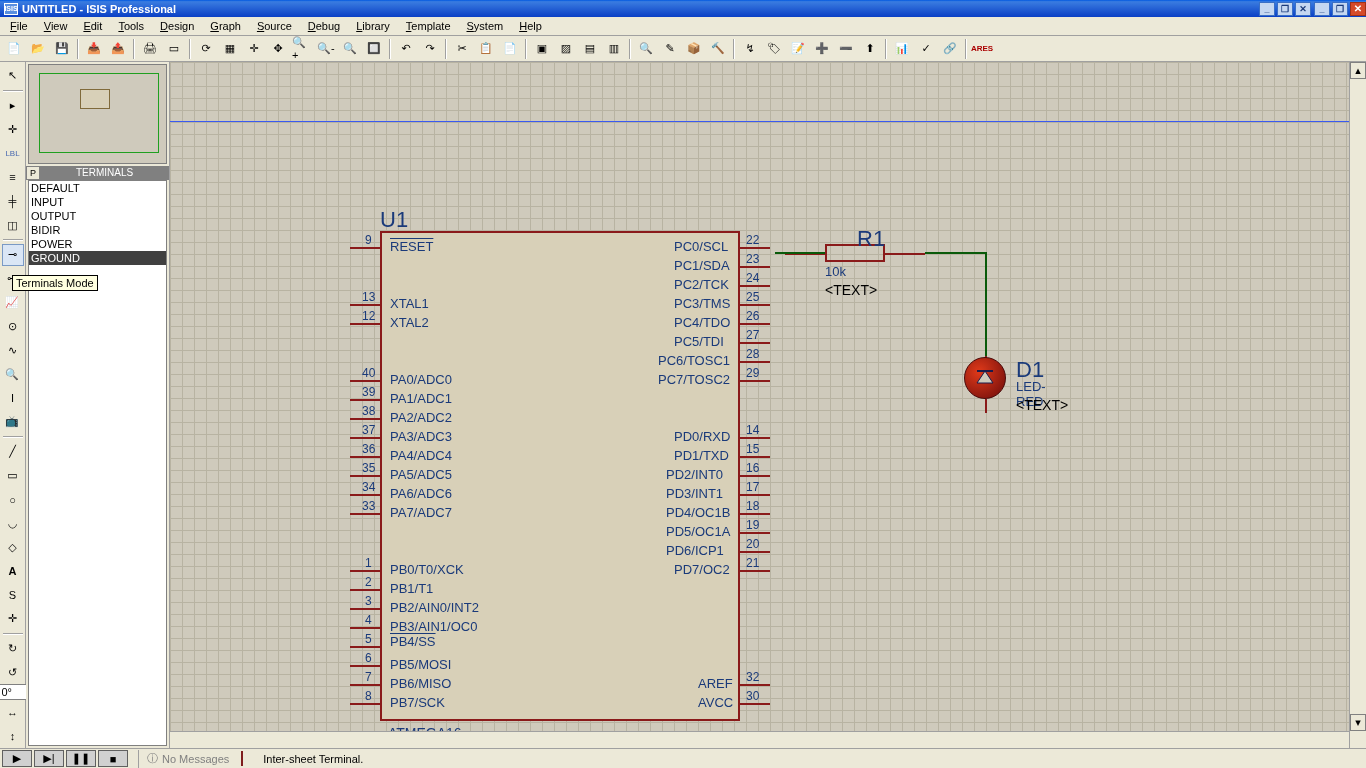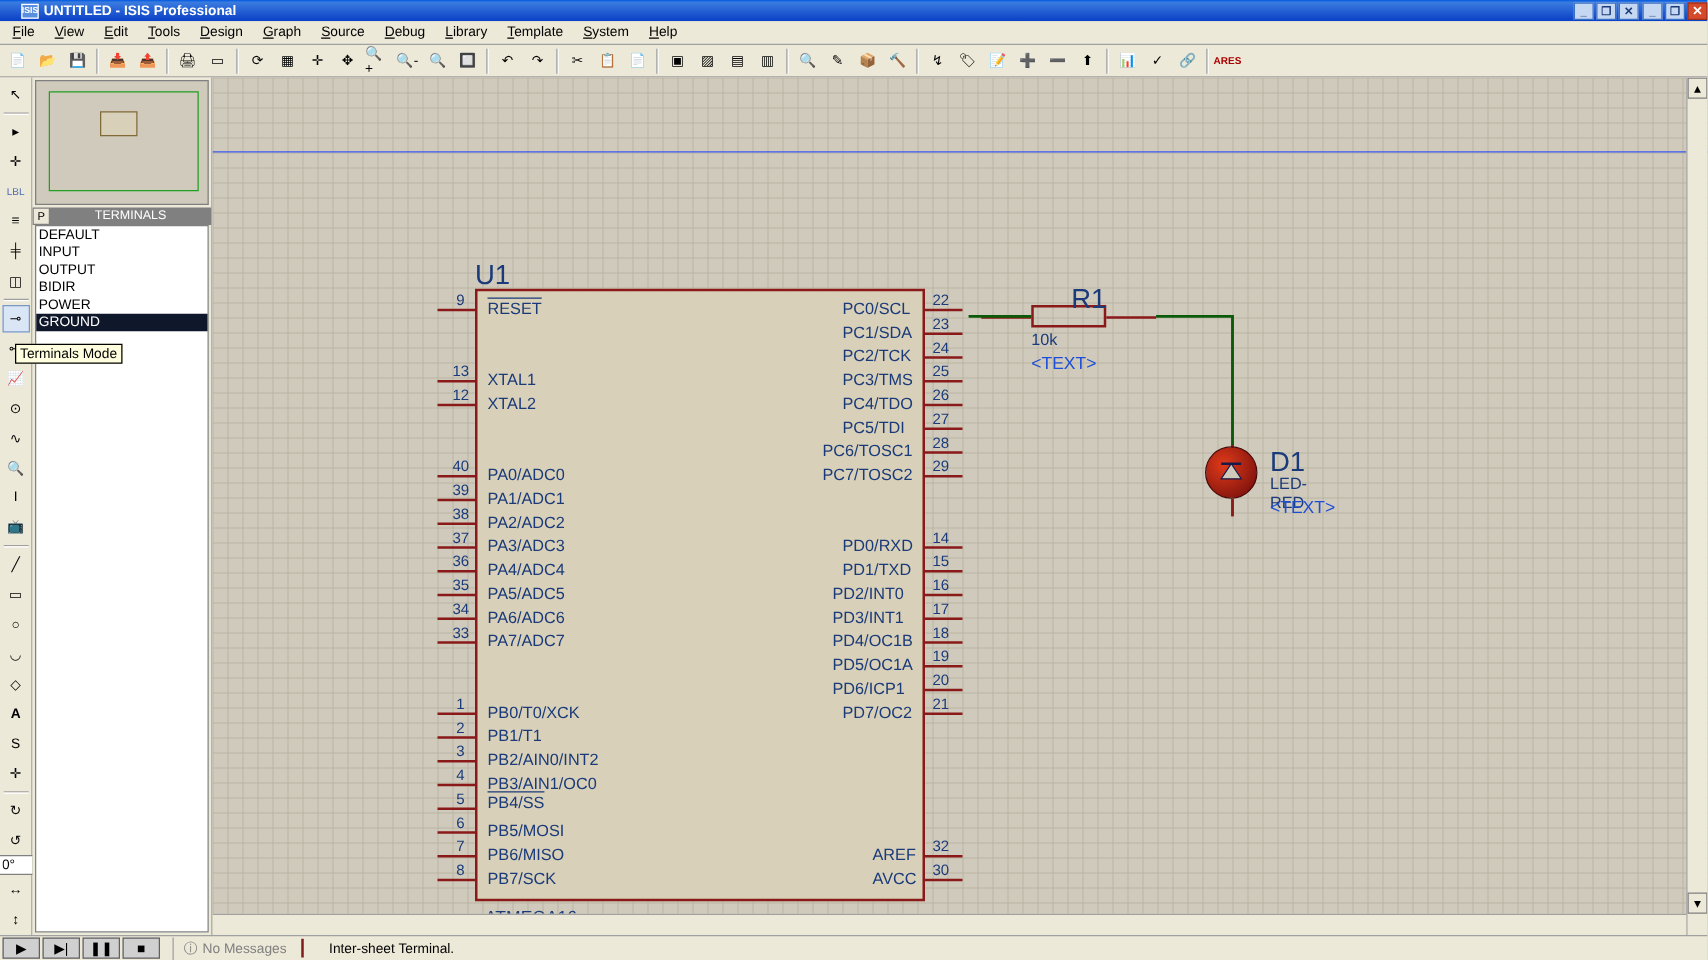--- a/index.html
+++ b/index.html
@@ -1,18 +1,18 @@
 <!DOCTYPE html>
 <html><head>
 <meta charset="utf-8">
 <style>
 * { margin: 0; padding: 0; box-sizing: border-box; font-family: Tahoma, sans-serif; font-size: 11px; }
 body { background: #ece9d8; width: 1366px; height: 768px; overflow: hidden; position: relative; }
 
-.titlebar { background: linear-gradient(to bottom, #0058e0, #3a7ce0 10%, #0a3fc5); height: 17px; display: flex; align-items: center; padding-left: 17px; color: white; font-weight: bold; }
+.titlebar { background: linear-gradient(to bottom, #0058e0, #3a7ce0 10%, #0a3fc5); height: 17px; display: flex; align-items: center; padding-left: 4px; color: white; font-weight: bold; }
 .titlebar .icon { width: 14px; height: 12px; background: #5a8fe0; border: 1px solid #fff; margin-right: 4px; font-size: 7px; display:flex; align-items:center; justify-content:center; }
 .titlebar .spacer { flex: 1; }
 .titlebar .winbtn { width: 16px; height: 14px; background: #c5d7f1; border: 1px solid #3a6fc5; margin-left: 2px; display: flex; align-items: center; justify-content: center; font-size: 9px; color: #1a3a7a; cursor: pointer; }
 .titlebar .closebtn { margin-right: 1px; }
 .tb-right { display:flex; align-items:center; }
 .tb-x { width: 16px; height: 14px; background: #d54a2a; border: 1px solid #a03018; font-size: 10px; color: white; font-weight: bold; display:flex; align-items:center; justify-content:center; margin-left:2px; cursor:pointer; }
 
 .menubar { background: #ece9d8; height: 19px; display: flex; align-items: center; padding-left: 2px; border-bottom: 1px solid #a0a0a0; }
 .menubar .mi { padding: 6px 8px; cursor: pointer; }
 
@@ -29,36 +29,36 @@
 .sidepanel { width: 144px; background: #ece9d8; border-right: 1px solid #a0a0a0; display: flex; flex-direction: column; }
 .overview { height: 100px; border: 1px solid #808080; margin: 2px; background: #cfcabc; position: relative; }
 .ov-sheet { position: absolute; left: 10px; top: 8px; width: 120px; height: 80px; border: 1px solid #20a020; }
 .ov-comp { position: absolute; left: 40px; top: 15px; width: 30px; height: 20px; border: 1px solid #806a3a; background: #d8d0b8; }
 
 .termhdr { display: flex; align-items: center; }
 .pbtn { width: 14px; height: 14px; background: #ece9d8; border: 1px solid #808080; display: flex; align-items: center; justify-content: center; font-size: 9px; cursor:pointer; }
 .termtitle { flex: 1; background: #808080; color: white; text-align: center; font-size: 10px; height: 14px; line-height: 14px; }
 .termlist { flex: 1; background: white; border: 1px solid #808080; margin: 0 2px 2px 2px; }
 .termlist .ti { padding: 1px 2px; font-size: 11px; cursor: pointer; }
-.termlist .ti.sel { background: #0f172a; color: white; }
+.termlist .ti.sel { background: #404040; color: white; }
 
 .tooltip { position: absolute; left: 12px; top: 275px; background: #ffffe0; border: 1px solid #000; padding: 1px 3px; font-size: 11px; z-index: 100; }
 
 .canvas { flex: 1; position: relative; overflow: hidden; background: #cfcabc; }
 .grid { position: absolute; inset: 0; background-image: 
   linear-gradient(to right, #b8b3a2 1px, transparent 1px),
   linear-gradient(to bottom, #b8b3a2 1px, transparent 1px);
   background-size: 12px 12px; }
 .blue-border { position: absolute; left: 0; top: 59px; right: 0; height: 1px; border-top: 1px solid #3a5af0; }
 
 .chip { position: absolute; }
 .chip-body { position: absolute; background: #d8d0b8; border: 2px solid #8a1a1a; }
 .chip-ref { position: absolute; font-size: 22px; color: #1a3a7a; font-weight: 500; }
 .chip-val { position: absolute; font-size: 14px; color: #1a3a7a; }
-.chip-txt { position: absolute; font-size: 14px; color: #1d4ed8; }
+.chip-txt { position: absolute; font-size: 14px; color: #000000; }
 .pin { position: absolute; height: 1px; border-top: 2px solid #8a1a1a; }
 .pin-num { position: absolute; font-size: 12px; color: #1a3a7a; }
 .pin-name { position: absolute; font-size: 13px; color: #1a3a7a; }
 .pin-name.ol { text-decoration: overline; }
 
 .res { position: absolute; }
 .res-body { width: 60px; height: 18px; border: 2px solid #8a1a1a; background: transparent; }
 .wire { position: absolute; background: #0a5a0a; border: 1px solid #0a5a0a; }
 
 .led { position: absolute; }

